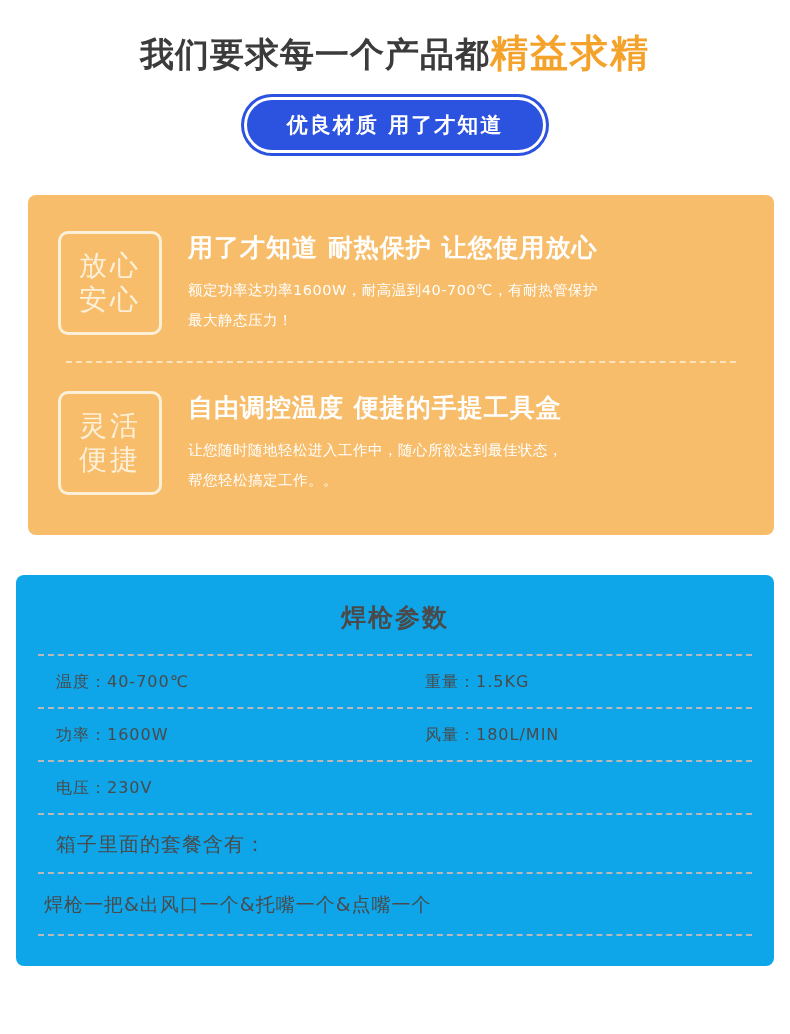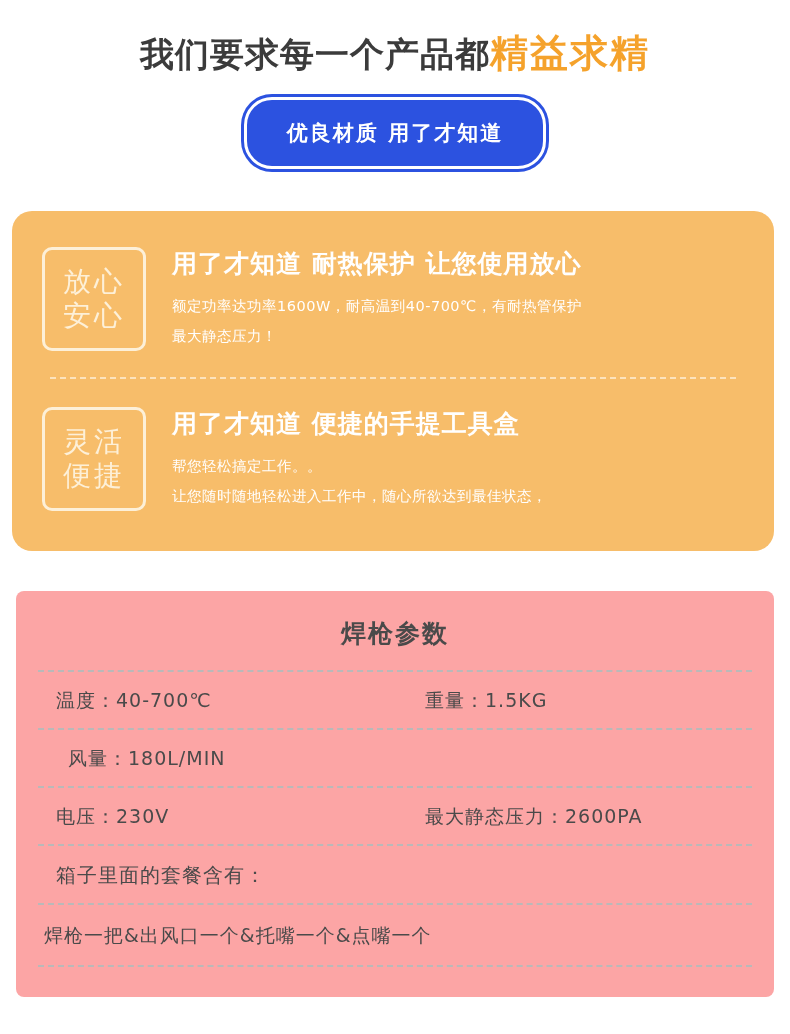--- a/index.html
+++ b/index.html
@@ -39,32 +39,32 @@
     display: flex;
     justify-content: center;
     margin-top: 20px;
   }
   .pill {
     background: #2c52e0;
     color: #ffffff;
     font-size: 21px;
     font-weight: bold;
     border-radius: 28px;
-    padding: 19px 40px;
+    padding: 11px 40px;
     letter-spacing: 2px;
     border: 3px solid #ffffff;
     box-shadow: 0 0 0 3px #2c52e0;
     white-space: nowrap;
   }
 
   
   .feature-card {
-    margin: 42px 16px 0 12px;
+    margin: 42px 16px 0 28px;
     background: #f7bd6a;
-    border-radius: 20px;
+    border-radius: 8px;
     padding: 32px 30px 40px 30px;
   }
   .feature-row {
     display: flex;
     align-items: flex-start;
   }
   .badge {
     flex: 0 0 auto;
     width: 104px;
     height: 104px;
@@ -106,42 +106,42 @@
     border-top: 2px dashed #fce3bd;
     height: 0;
   }
 
   .feature-row.second .feature-title { font-size: 25px; }
   .feature-row.second .feature-text { margin-left: 26px; }
 
   
   .param-card {
     margin: 40px 16px 0 16px;
-    background: #fca5a5;
+    background: #0ea5e9;
     border-radius: 8px;
     padding: 26px 22px 30px 22px;
   }
   .param-title {
     text-align: center;
     font-size: 25px;
     font-weight: bold;
     color: #4a4a4a;
     letter-spacing: 2px;
     padding-bottom: 20px;
   }
   .hline {
     border-top: 2px dashed #b9b9b9;
     height: 0;
   }
   .param-row {
     display: flex;
   }
   .param-cell {
     flex: 1 1 50%;
-    font-size: 19px;
+    font-size: 16px;
     color: #4a4a4a;
     padding: 16px 6px 14px 18px;
     letter-spacing: 1px;
     white-space: nowrap;
   }
   .param-cell.right { padding-left: 30px; }
   .param-full {
     font-size: 20px;
     color: #4a4a4a;
     padding: 16px 6px 14px 18px;
@@ -185,48 +185,48 @@
     </div>
 
     <div class="dash-sep"></div>
 
     <div class="feature-row second">
       <div class="badge">
         <span>灵活</span>
         <span>便捷</span>
       </div>
       <div class="feature-text">
-        <div class="feature-title">用了才知道 便捷的手提工具盒</div>
+        <div class="feature-title">自由调控温度 便捷的手提工具盒</div>
         <div class="feature-desc">
+          <div>让您随时随地轻松进入工作中，随心所欲达到最佳状态，</div>
           <div>帮您轻松搞定工作。。</div>
-          <div>让您随时随地轻松进入工作中，随心所欲达到最佳状态，</div>
         </div>
       </div>
     </div>
 
   </div>
 
   <div class="param-card">
     <div class="param-title">焊枪参数</div>
 
     <div class="hline"></div>
     <div class="param-row">
       <div class="param-cell">温度：40-700℃</div>
       <div class="param-cell right">重量：1.5KG</div>
     </div>
 
     <div class="hline"></div>
     <div class="param-row">
+      <div class="param-cell">功率：1600W</div>
       <div class="param-cell right">风量：180L/MIN</div>
     </div>
 
     <div class="hline"></div>
     <div class="param-row">
       <div class="param-cell">电压：230V</div>
-      <div class="param-cell right">最大静态压力：2600PA</div>
     </div>
 
     <div class="hline"></div>
     <div class="param-full">箱子里面的套餐含有：</div>
 
     <div class="hline"></div>
     <div class="param-center">焊枪一把&amp;出风口一个&amp;托嘴一个&amp;点嘴一个</div>
 
     <div class="hline"></div>
   </div>

